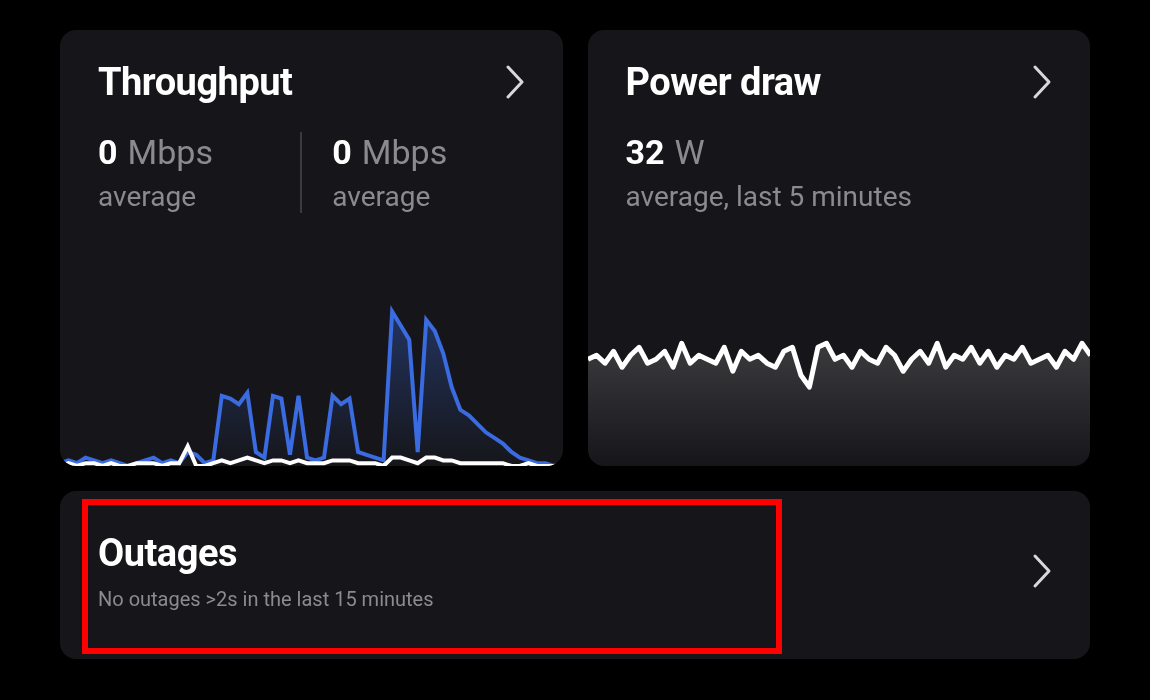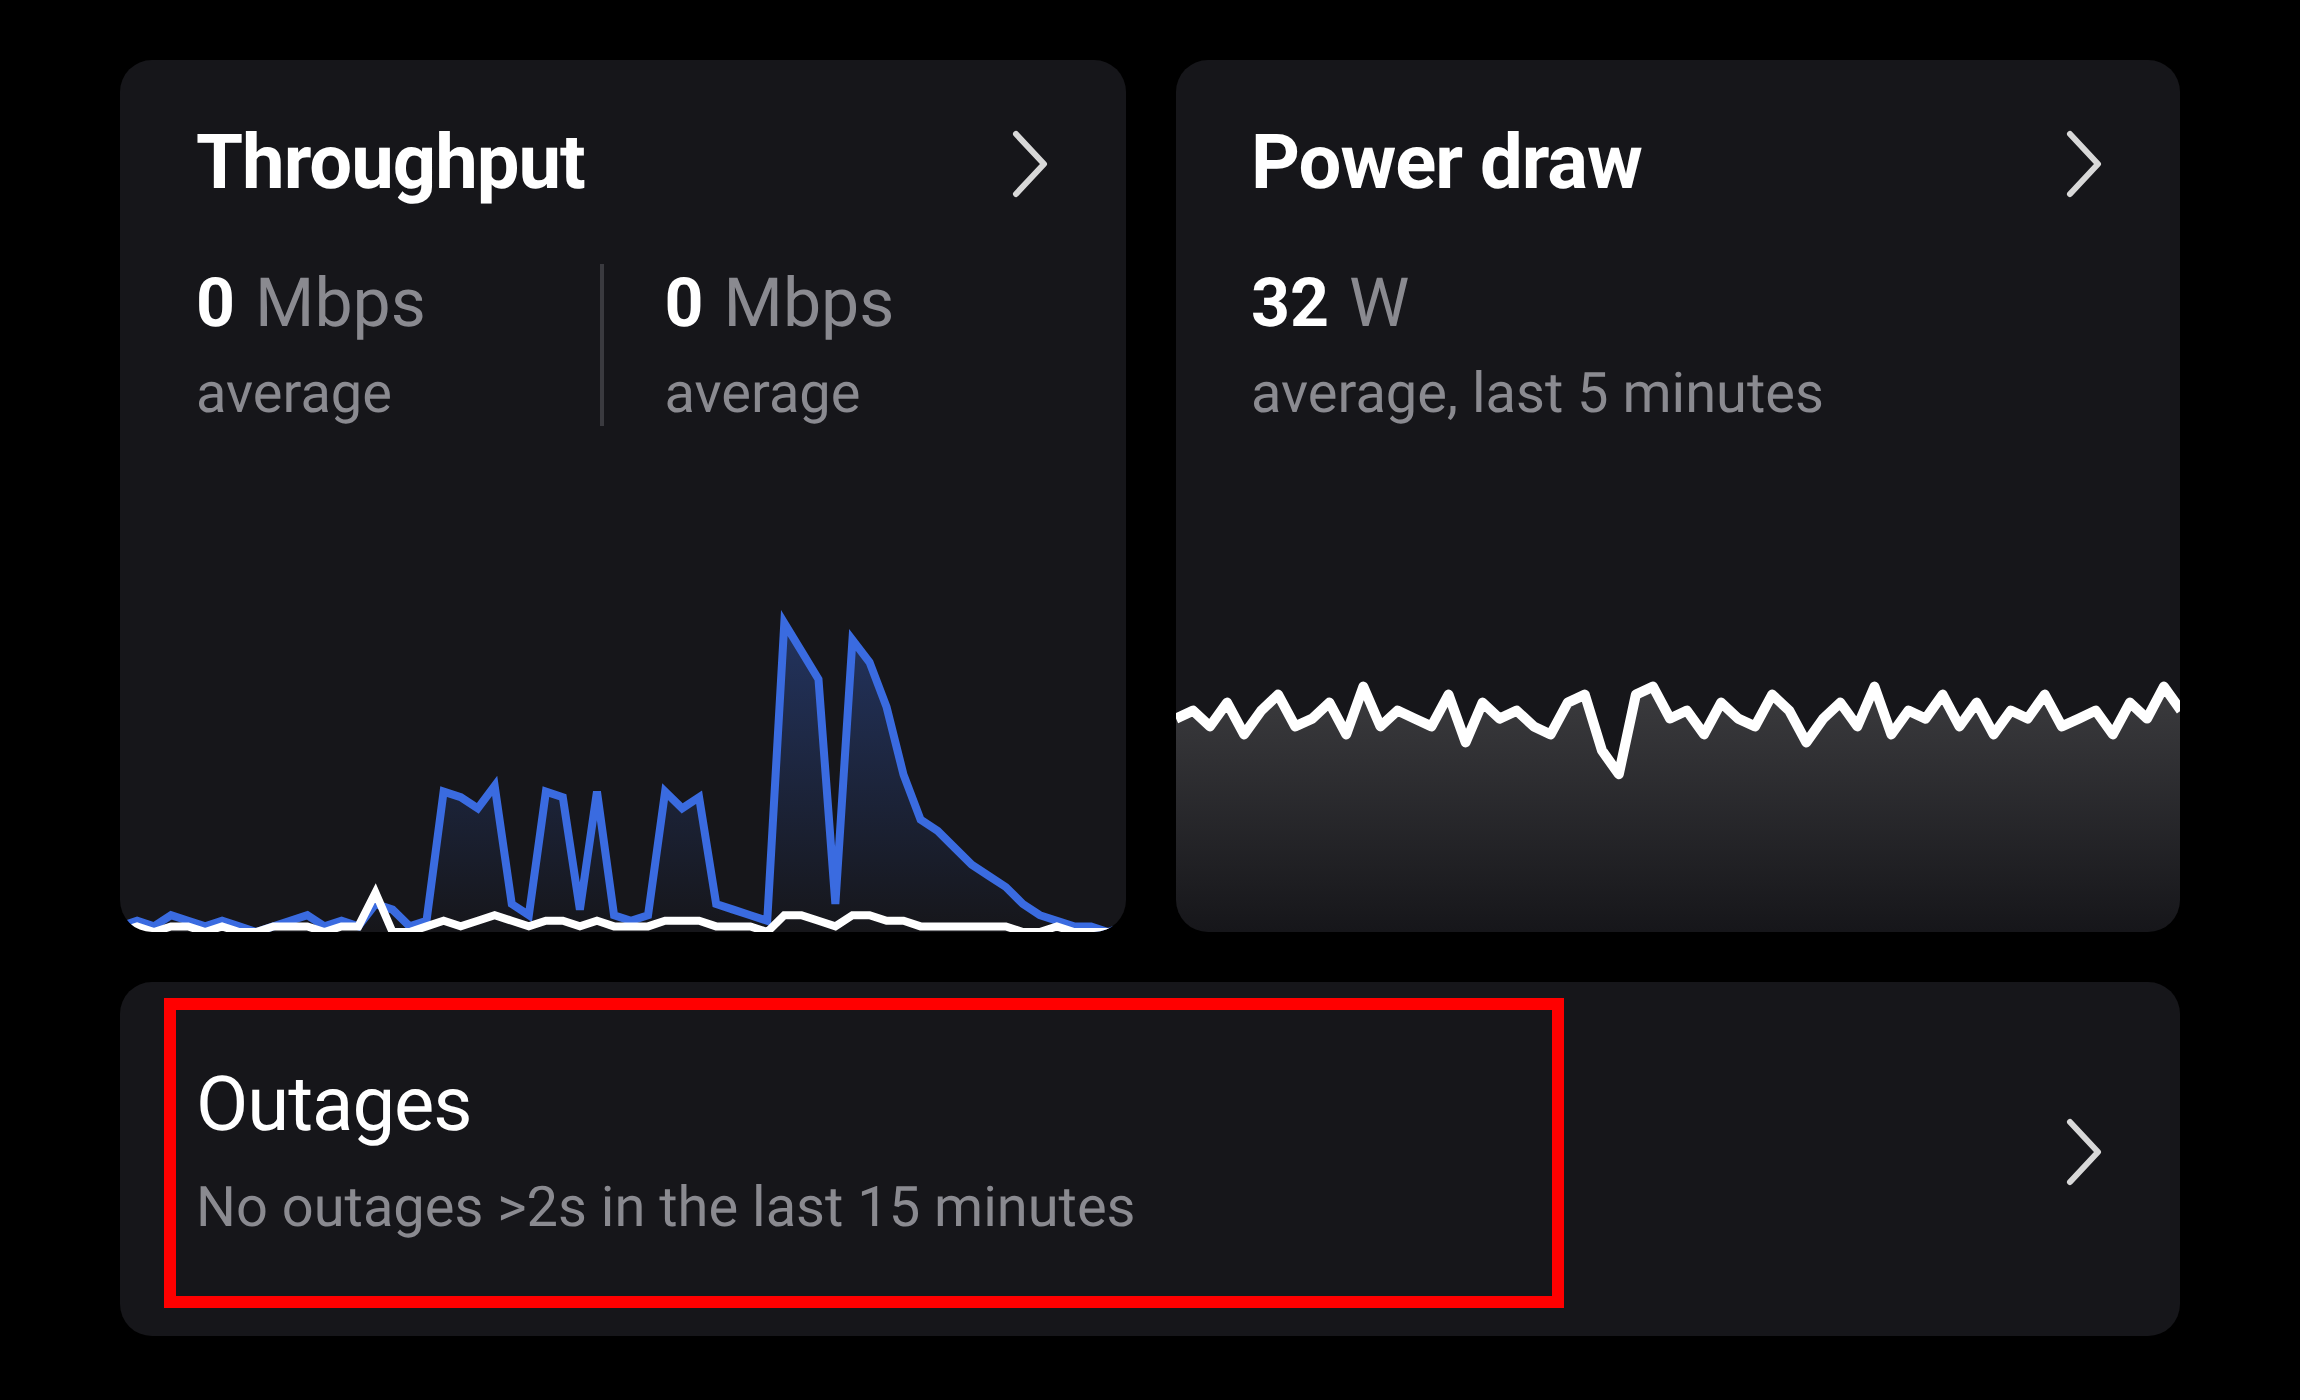--- a/index.html
+++ b/index.html
@@ -113,26 +113,26 @@
       align-items: center;
       padding: 40px 38px 48px 38px;
     }
     .outages-content {
       display: flex;
       flex-direction: column;
       gap: 12px;
     }
     .outages-title {
       font-size: 38px;
-      font-weight: 400;
+      font-weight: 700;
       color: #ffffff;
       letter-spacing: -0.5px;
     }
     .outages-sub {
-      font-size: 28px;
+      font-size: 20px;
       font-weight: 400;
       color: #8a8a90;
     }
     .highlight-box {
       position: absolute;
       border: 6px solid #ff0000;
       pointer-events: none;
       left: 22px;
       top: 8px;
       width: 700px;

